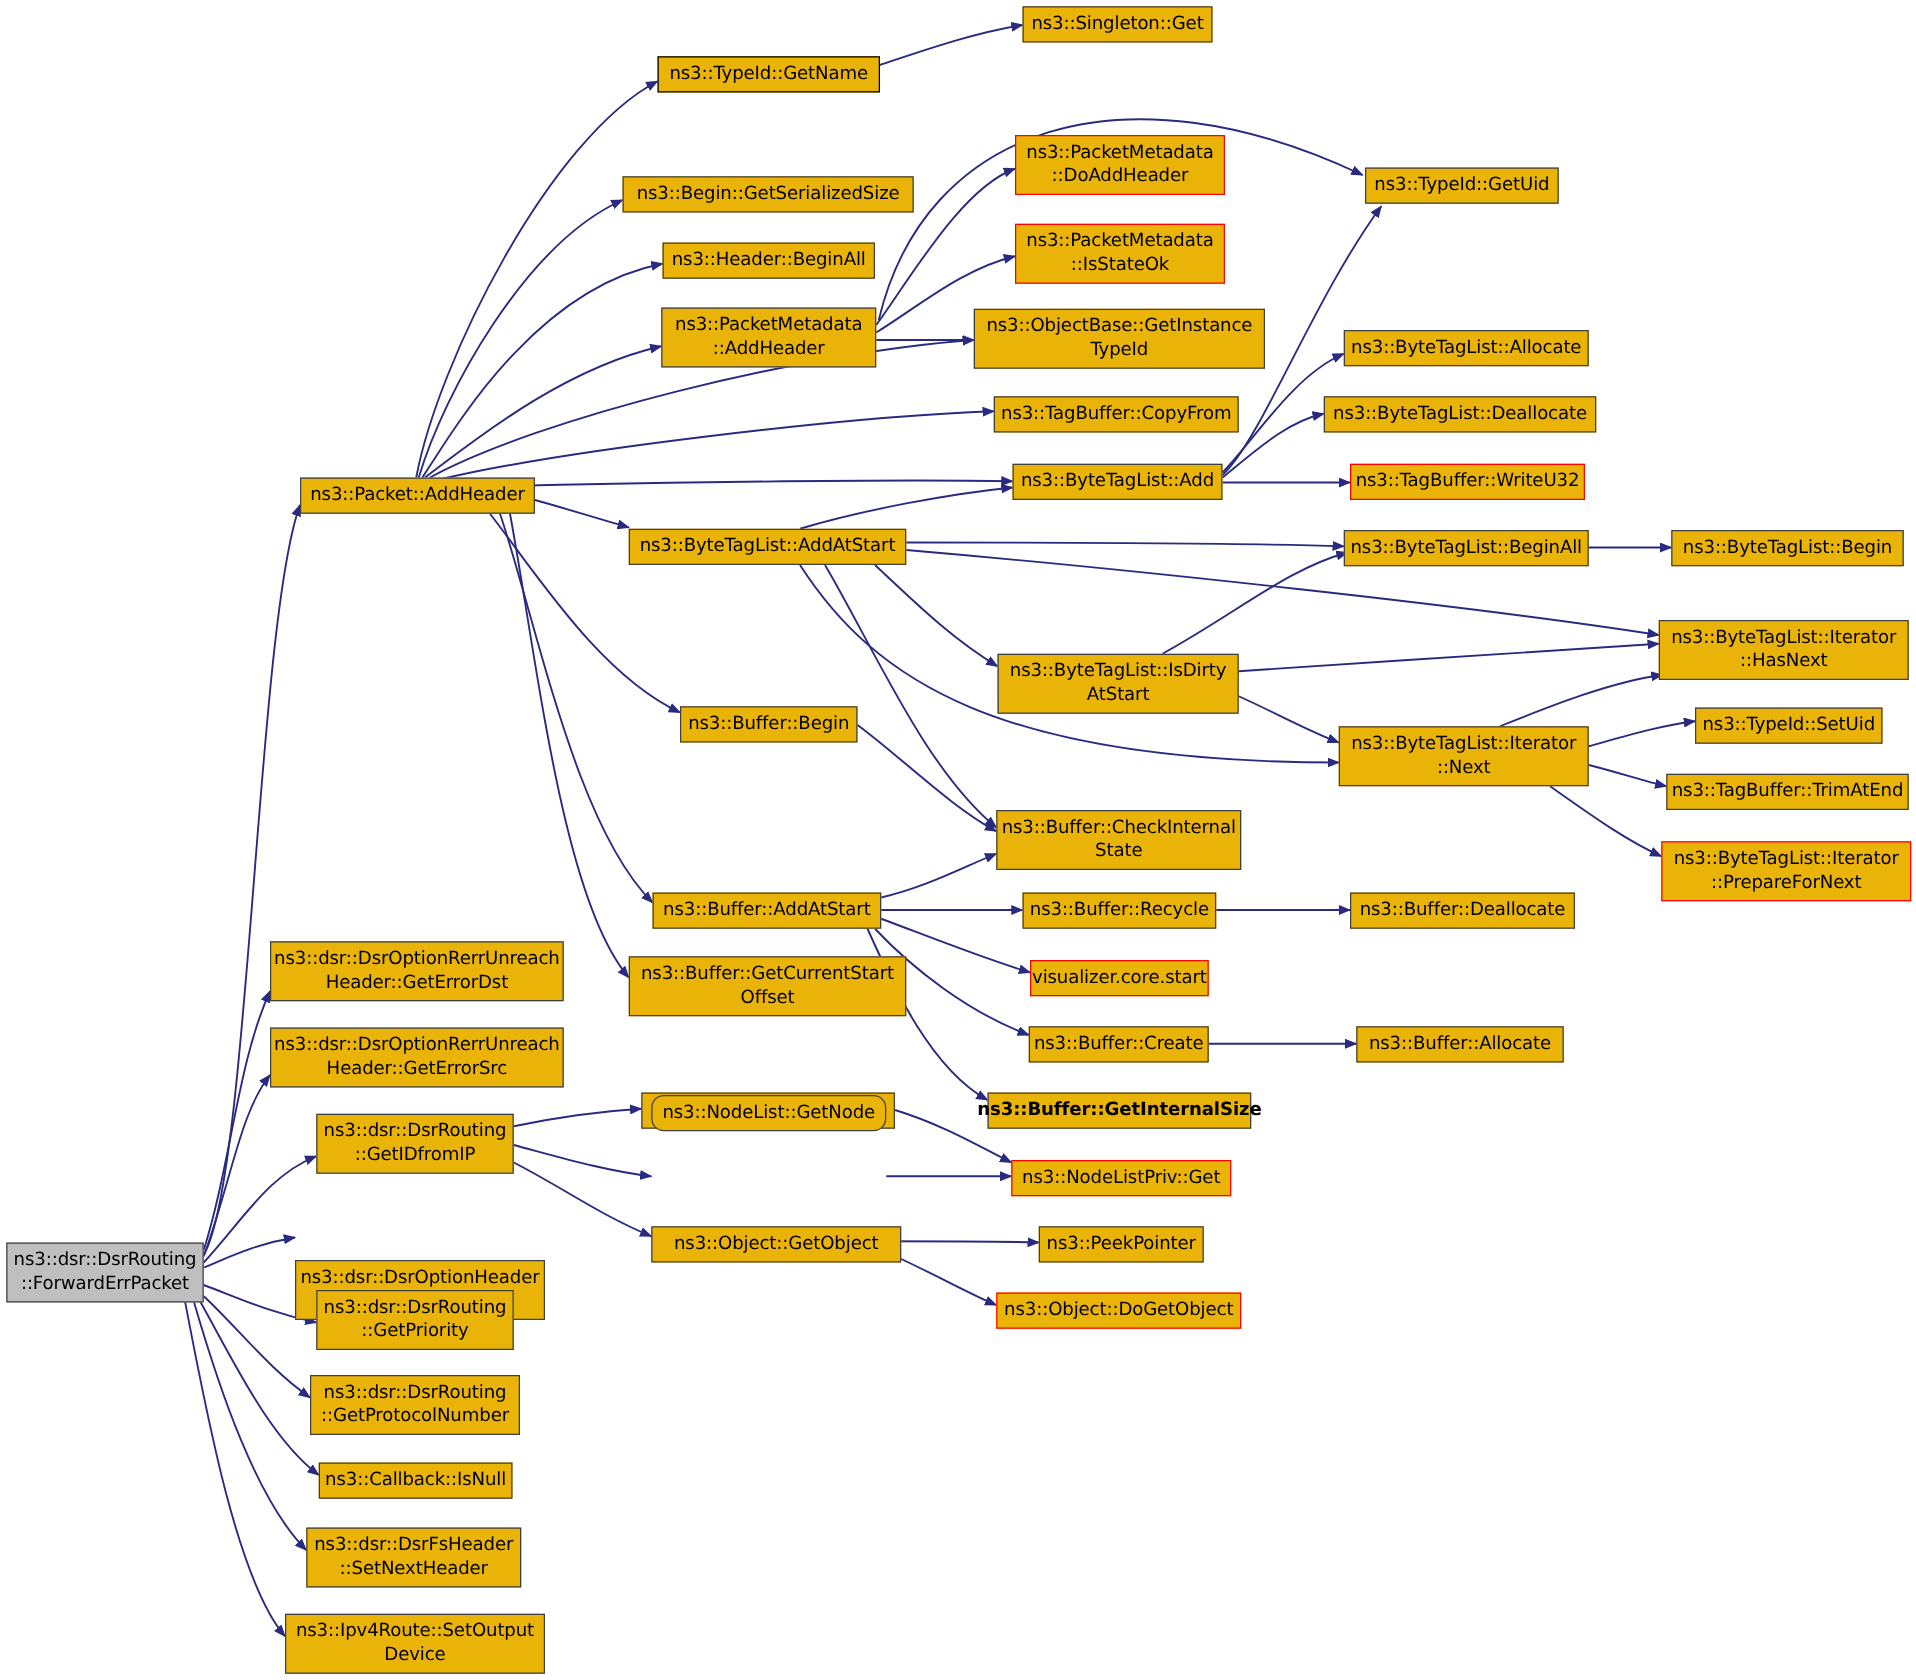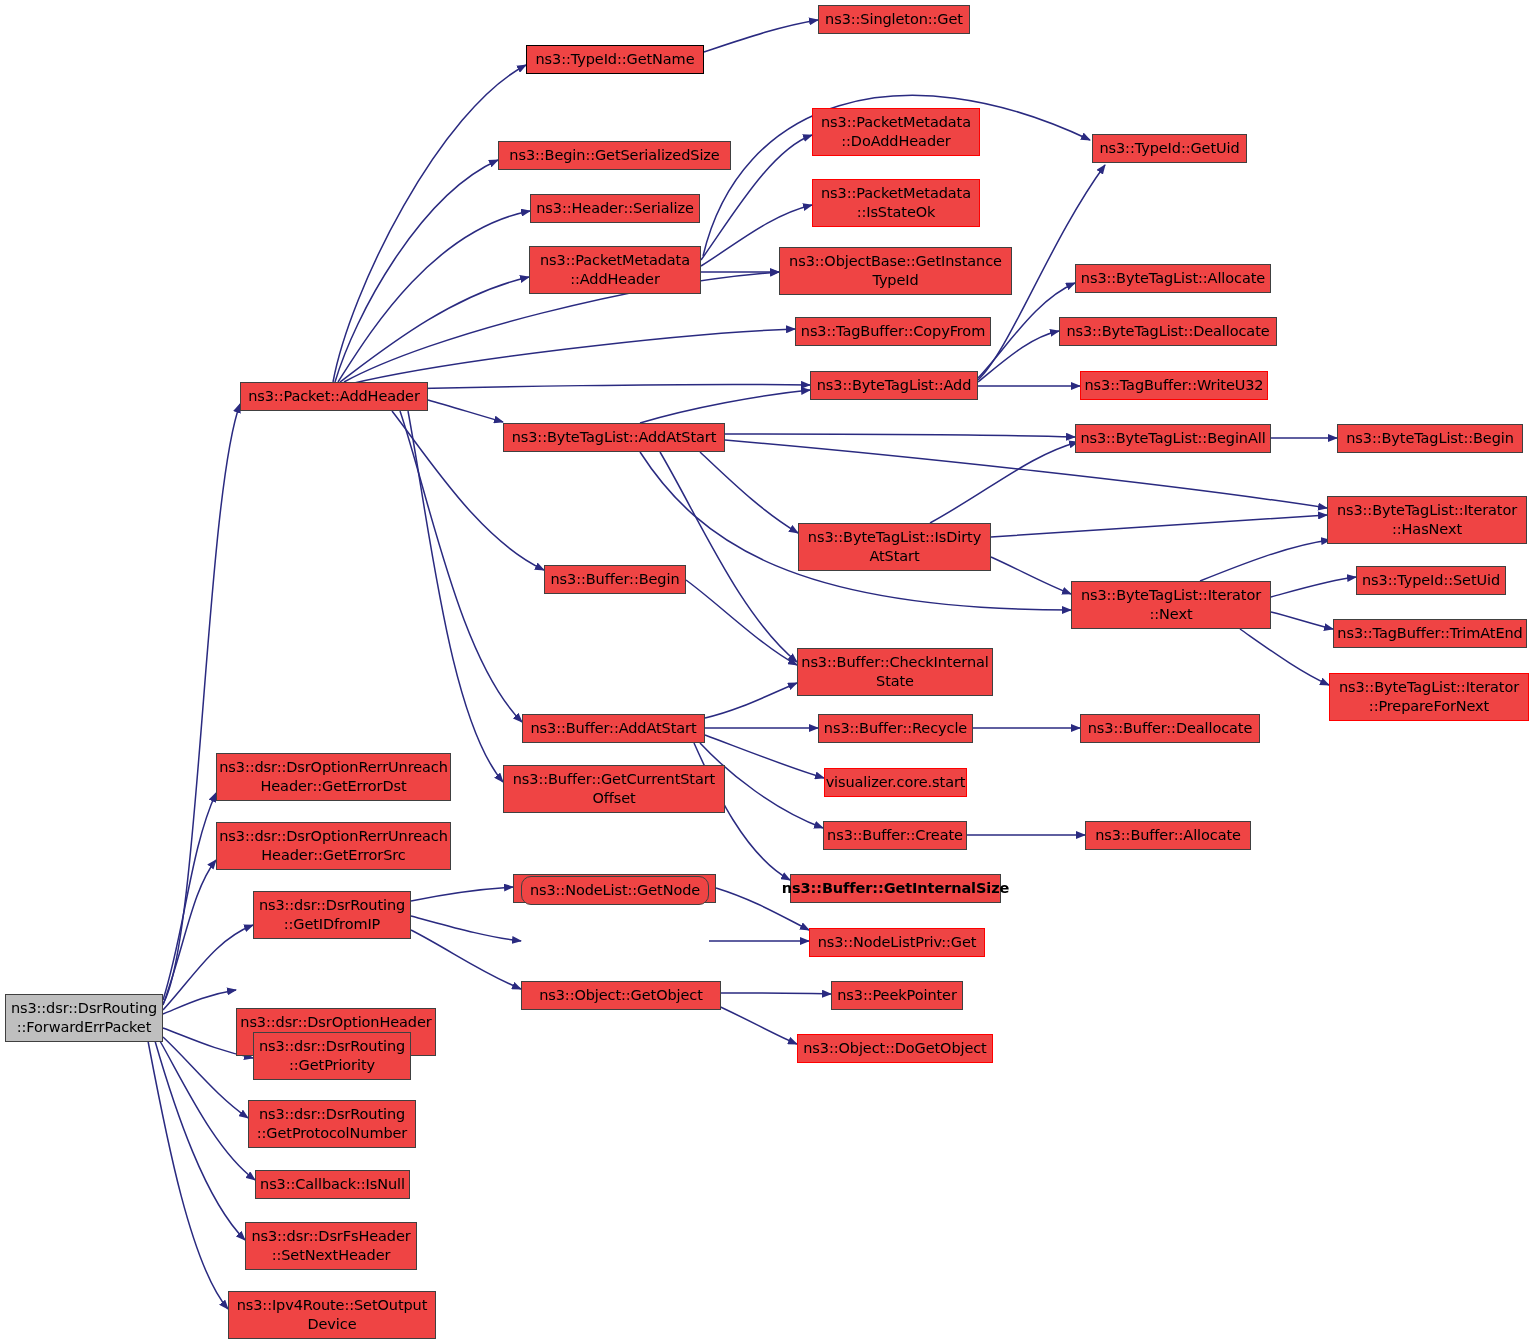--- a/index.html
+++ b/index.html
@@ -24,21 +24,21 @@
     pointer-events: none;
   }
   .node {
     position: absolute;
     box-sizing: border-box;
     display: flex;
     align-items: center;
     justify-content: center;
     text-align: center;
     border: 1px solid #000000;
-    background: #ef4444;
+    background: #eab308;
     color: #000000;
     font-size: 14.5px;
     line-height: 1.28;
     letter-spacing: -0.1px;
     white-space: pre-line;
     padding: 0 3px;
     z-index: 5;
   }
   .node.red {
     border-color: #ff0000;
@@ -123,21 +123,21 @@
         <path d="M 705 1000 C 740 1015 775 1035 797 1044" fill="none" stroke="#2a2a80" stroke-width="1.5" marker-end="url(#arrowhead)"></path>
       </g>
   </svg>
   <div id="nodes">
       <div class="node root" style="left: 5px; top: 994px; width: 158px; height: 48px;">ns3::dsr::DsrRouting
 ::ForwardErrPacket</div>
       <div class="node thick" style="left: 240px; top: 382px; width: 188px; height: 29px;">ns3::Packet::AddHeader</div>
       <div class="node" style="left: 526px; top: 45px; width: 178px; height: 29px;">ns3::TypeId::GetName</div>
       <div class="node thick" style="left: 818px; top: 5px; width: 152px; height: 29px;">ns3::Singleton::Get</div>
       <div class="node thick" style="left: 498px; top: 141px; width: 233px; height: 29px;">ns3::Begin::GetSerializedSize</div>
-      <div class="node thick" style="left: 530px; top: 194px; width: 170px; height: 29px;">ns3::Header::Serialize</div>
+      <div class="node thick" style="left: 530px; top: 194px; width: 170px; height: 29px;">ns3::Header::BeginAll</div>
       <div class="node thick" style="left: 529px; top: 246px; width: 172px; height: 48px;">ns3::PacketMetadata
 ::AddHeader</div>
       <div class="node red" style="left: 812px; top: 108px; width: 168px; height: 48px;">ns3::PacketMetadata
 ::DoAddHeader</div>
       <div class="node red" style="left: 812px; top: 179px; width: 168px; height: 48px;">ns3::PacketMetadata
 ::IsStateOk</div>
       <div class="node thick" style="left: 779px; top: 247px; width: 233px; height: 48px;">ns3::ObjectBase::GetInstance
 TypeId</div>
       <div class="node thick" style="left: 1092px; top: 134px; width: 155px; height: 29px;">ns3::TypeId::GetUid</div>
       <div class="node thick" style="left: 795px; top: 317px; width: 196px; height: 29px;">ns3::TagBuffer::CopyFrom</div>

